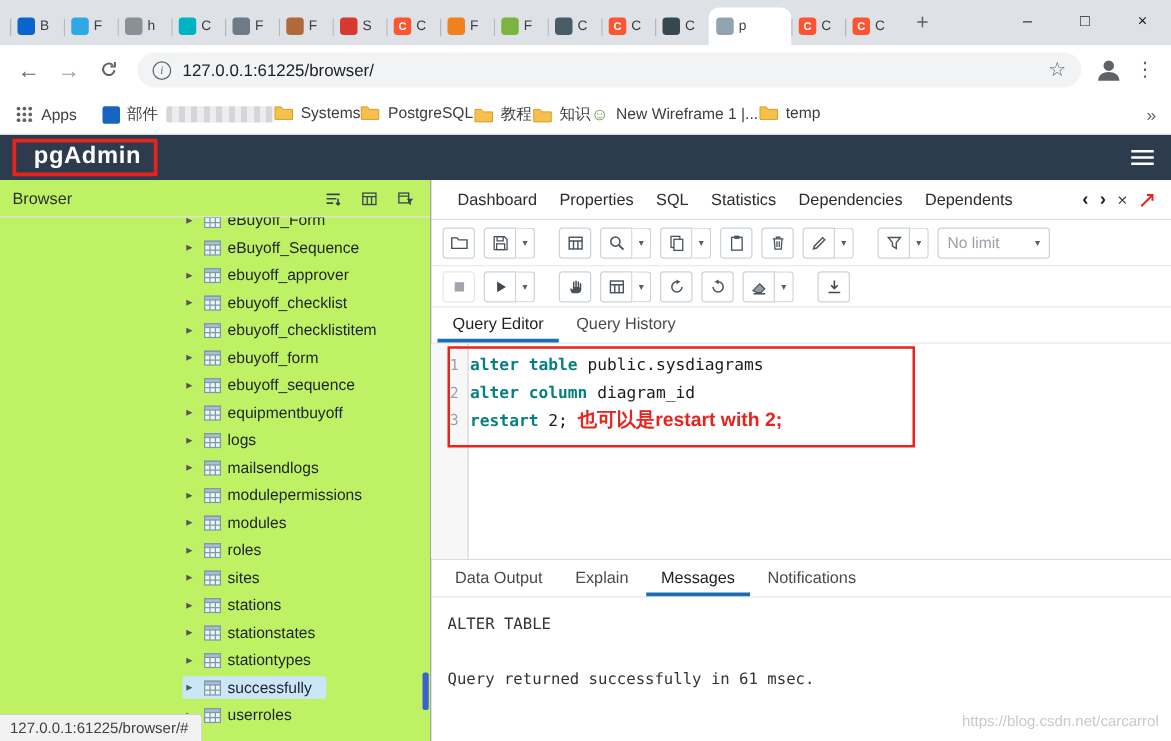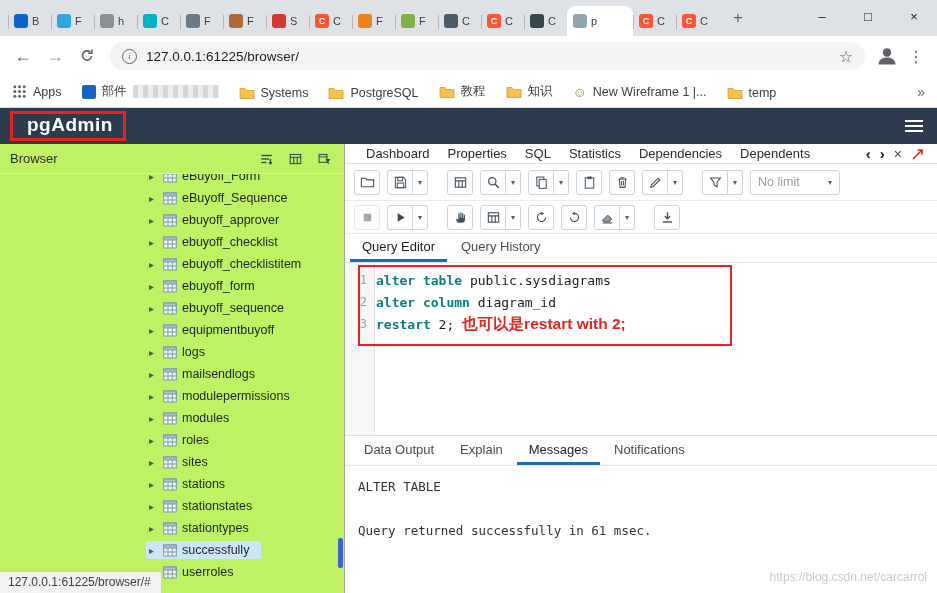--- a/index.html
+++ b/index.html
@@ -56,21 +56,21 @@
   .tree{margin-top:-9px}
   .titem{height:22px;display:flex;align-items:center;padding-left:146px;cursor:pointer}
   .titem .inner{display:flex;align-items:center;gap:5px;padding:2px 12px 2px 3px;border-radius:2px}
   .titem.selected .inner{background:#cbe6fb}
   .chev{color:#555;font-size:10px;width:9px;flex:none}
   .tlabel{font-size:12.5px;color:#1f2328;white-space:nowrap}
   .sb-scroll{position:absolute;right:1px;top:394px;width:5px;height:30px;background:#3a63d0;border-radius:2px}
 
   
   .main{flex:1;display:flex;flex-direction:column;min-width:0;background:#fff}
-  .maintabs{height:20px;flex:none;display:flex;align-items:center;padding:0 12px;border-bottom:1px solid #dcdfe3}
+  .maintabs{height:32px;flex:none;display:flex;align-items:center;padding:0 12px;border-bottom:1px solid #dcdfe3}
   .mtab{padding:0 9px;font-size:13px;color:#2b2b2b;height:100%;display:flex;align-items:center;cursor:pointer}
   .mt-icons{margin-left:auto;display:flex;align-items:center;gap:9px;color:#333}
   .mt-arrow{font-weight:bold;font-size:15px;color:#222}
   .mt-close{font-size:14px;color:#444}
 
   .toolbar{display:flex;align-items:center;padding:0 9px;gap:7px;border-bottom:1px solid #e8eaec;flex:none}
   .tb1{height:37px}
   .tb2{height:33px}
   .bgroup{display:flex}
   .tbtn{height:25px;min-width:26px;background:#fff;border:1px solid #ccd3d9;display:grid;place-items:center;padding:0 4px;border-radius:3px;cursor:pointer}
@@ -215,21 +215,21 @@
             <circle cx="3" cy="8" r="1.6"></circle>
             <circle cx="8" cy="8" r="1.6"></circle>
             <circle cx="13" cy="8" r="1.6"></circle>
             <circle cx="3" cy="13" r="1.6"></circle>
             <circle cx="8" cy="13" r="1.6"></circle>
             <circle cx="13" cy="13" r="1.6"></circle>
           </g>
       </svg>
       <span>Apps</span>
     </div>
-    <div style="display:flex;align-items:flex-end;gap:20px">
+    <div style="display:flex;align-items:flex-start;">
         <div class="bm">
           <span class="fav bmfav" style="background: rgb(21, 101, 192);"></span>
           <span class="bm-label">部件</span>
           <span class="censor"></span>
         </div>
         <div class="bm">
           <svg width="16" height="14" viewBox="0 0 16 14">
             <path d="M1 2.5 h5 l1.5 2 h7.5 v8 h-14z" fill="#f6c04d" stroke="#d89c27" stroke-width="0.8"></path>
           </svg>
           <span class="bm-label">Systems</span>

